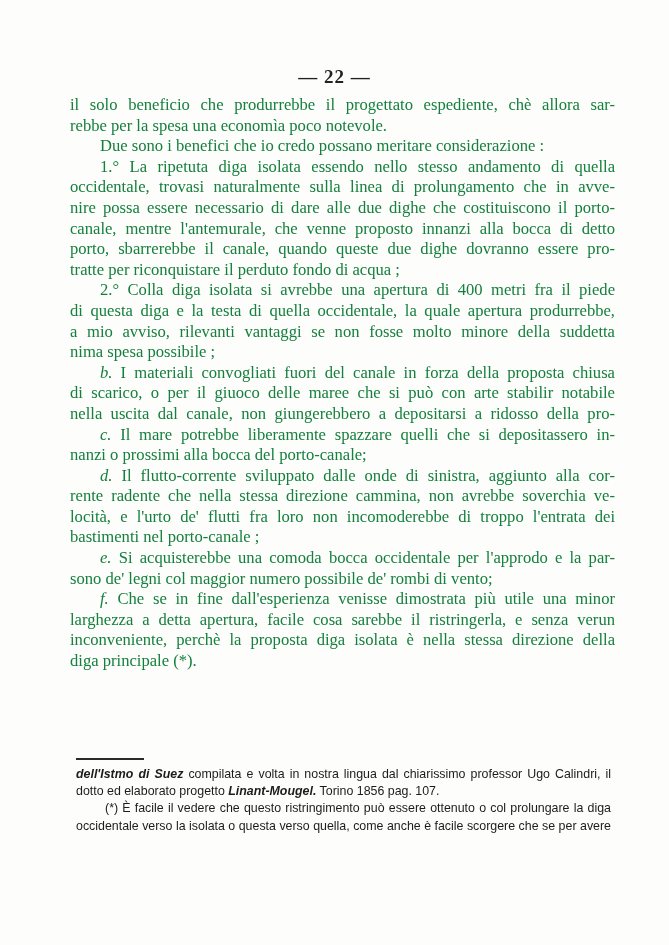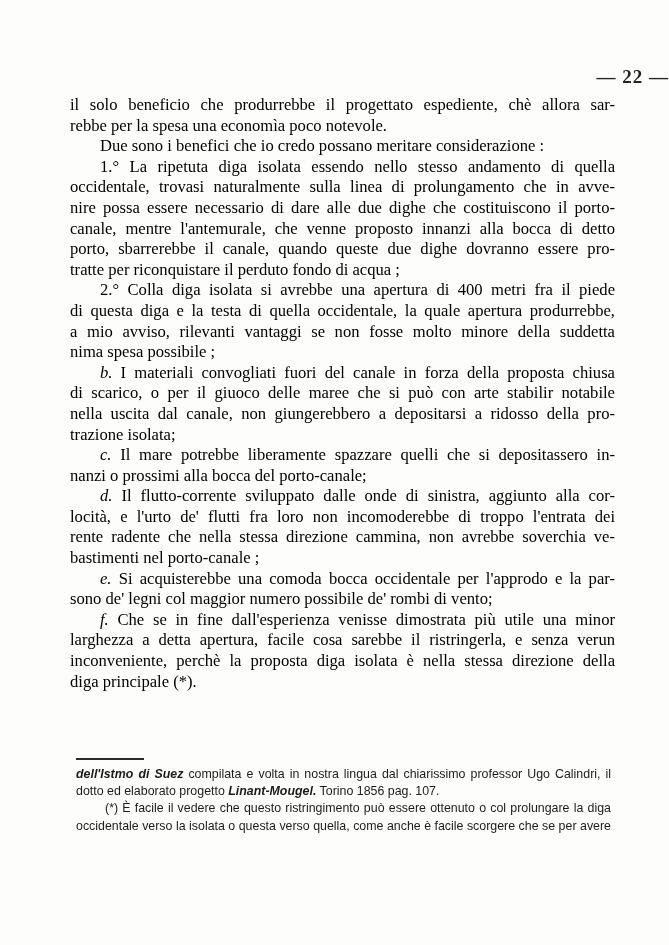--- a/index.html
+++ b/index.html
@@ -20,42 +20,42 @@
     left: 0; top: 0;
     width: 669px;
     height: 945px;
     background: #fdfdfc;
   }
   .page-number {
     position: absolute;
     top: 66px;
     left: 0;
     width: 669px;
-    text-align: right;
+    text-align: center;
     font-family: "Liberation Serif", serif;
     font-size: 19px;
     font-weight: bold;
     letter-spacing: 1px;
     color: #222;
   }
   .body-text {
     position: absolute;
     left: 70px;
     top: 95px;
     width: 545px;
   }
   .line {
     height: 20.6px;
     line-height: 20.6px;
     font-family: "Liberation Serif", serif;
     font-size: 16.6px;
     white-space: nowrap;
     text-align: justify;
     text-align-last: justify;
-    color: #000000;
+    color: #15803d;
   }
   .line.last {
     text-align-last: left;
   }
   .line.indent {
     padding-left: 30px;
   }
   .footnote-rule {
     position: absolute;
     left: 76px;
@@ -104,28 +104,27 @@
     <div class="line last">tratte per riconquistare il perduto fondo di acqua ;</div>
     <div class="line indent">2.° Colla diga isolata si avrebbe una apertura di 400 metri fra il piede</div>
     <div class="line">di questa diga e la testa di quella occidentale, la quale apertura produrrebbe,</div>
     <div class="line">a mio avviso, rilevanti vantaggi se non fosse molto minore della suddetta</div>
 
     <div class="line last">nima spesa possibile ;</div>
 
     <div class="line indent"><span class="it">b.</span> <span>I materiali convogliati fuori del canale in forza della proposta chiusa</span></div>
     <div class="line">di scarico, o per il giuoco delle maree che si può con arte stabilir notabile</div>
     <div class="line">nella uscita dal canale, non giungerebbero a depositarsi a ridosso della pro-</div>
-    <div class="line last">trazione isolata;</div>
 
     <div class="line indent"><span class="it">c.</span> <span>Il mare potrebbe liberamente spazzare quelli che si depositassero in-</span></div>
     <div class="line last">nanzi o prossimi alla bocca del porto-canale;</div>
 
     <div class="line indent"><span class="it">d.</span> <span>Il flutto-corrente sviluppato dalle onde di sinistra, aggiunto alla cor-</span></div>
+    <div class="line">rente radente che nella stessa direzione cammina, non avrebbe soverchia ve-</div>
     <div class="line">locità, e l'urto de' flutti fra loro non incomoderebbe di troppo l'entrata dei</div>
-    <div class="line">rente radente che nella stessa direzione cammina, non avrebbe soverchia ve-</div>
     <div class="line last">bastimenti nel porto-canale ;</div>
 
     <div class="line indent"><span class="it">e.</span> <span>Si acquisterebbe una comoda bocca occidentale per l'approdo e la par-</span></div>
     <div class="line last">sono de' legni col maggior numero possibile de' rombi di vento;</div>
 
     <div class="line indent"><span class="it">f.</span> <span>Che se in fine dall'esperienza venisse dimostrata più utile una minor</span></div>
     <div class="line">larghezza a detta apertura, facile cosa sarebbe il ristringerla, e senza verun</div>
     <div class="line">inconveniente, perchè la proposta diga isolata è nella stessa direzione della</div>
     <div class="line last">diga principale (*).</div>
   </div>

